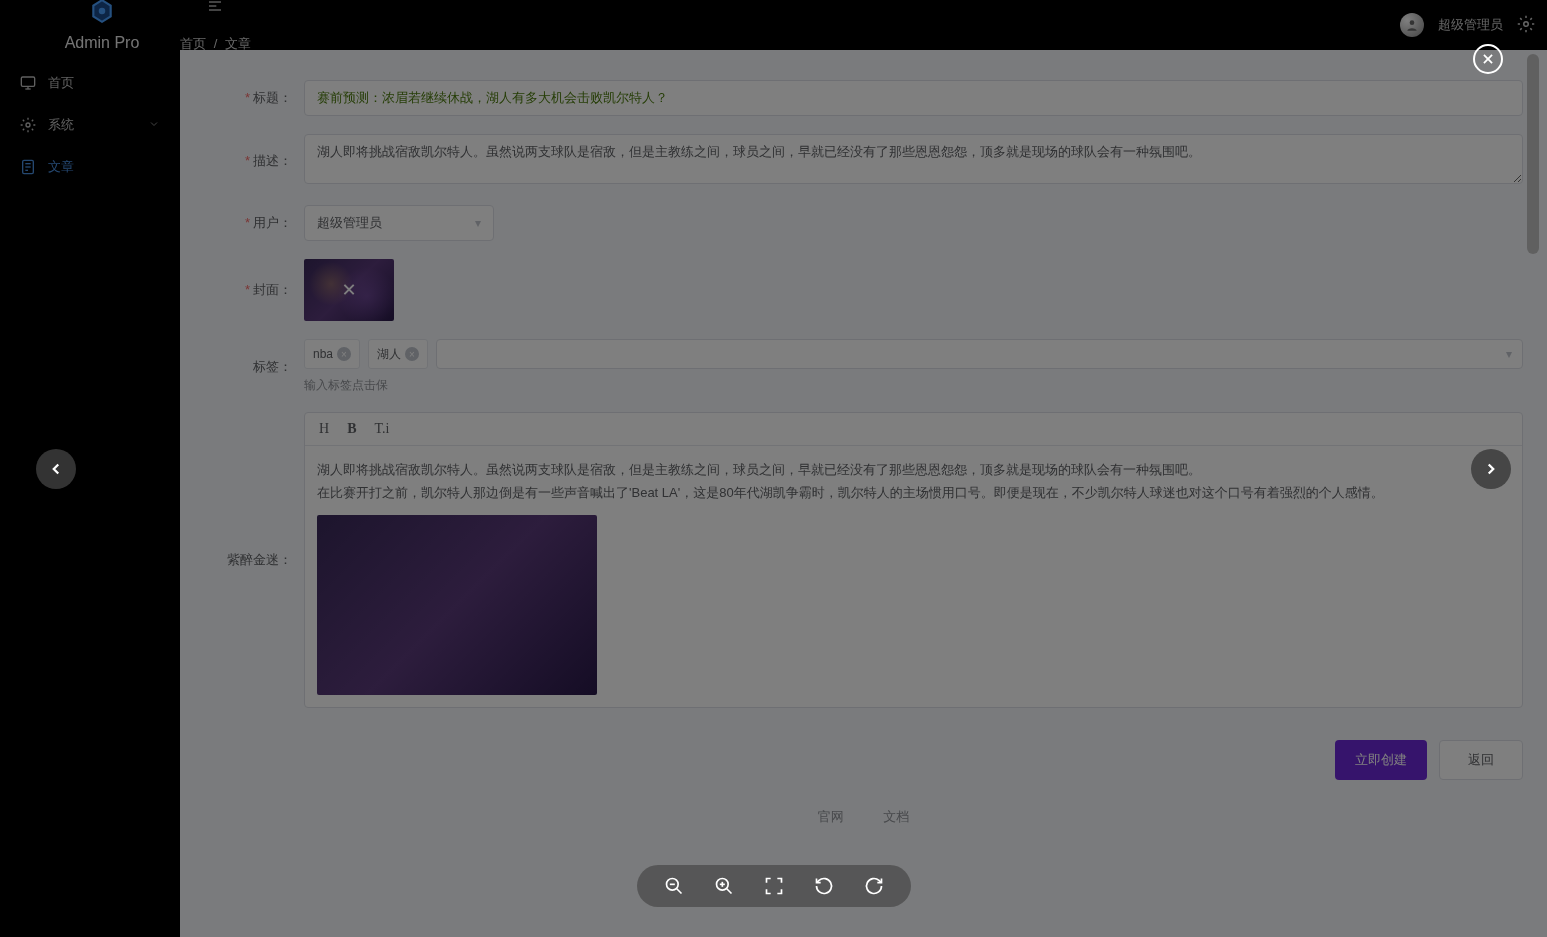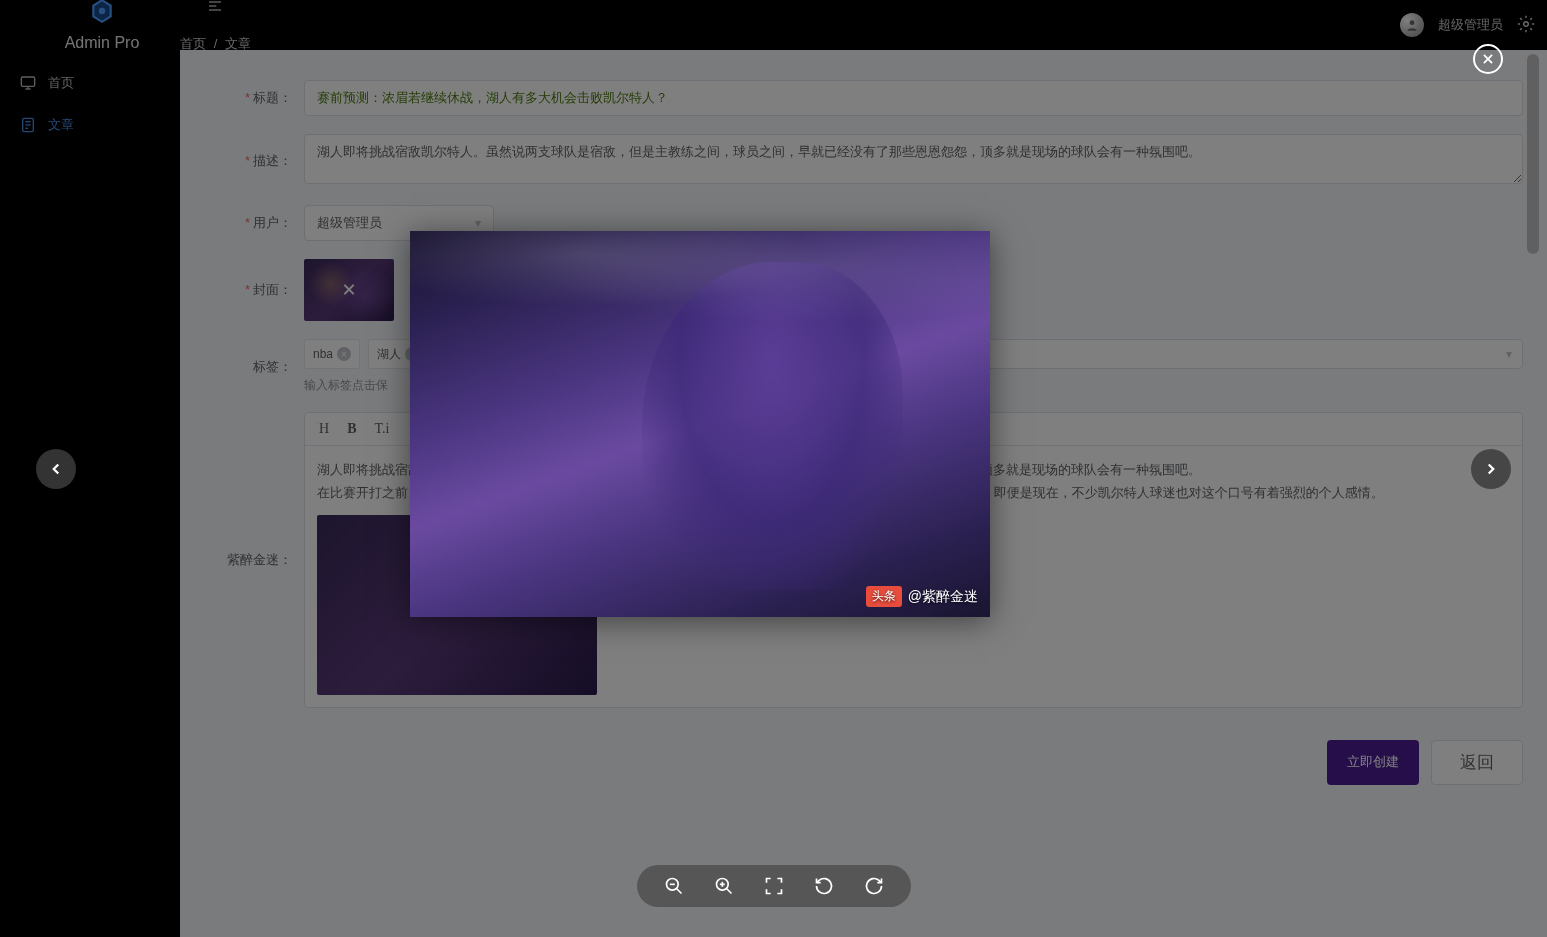--- a/index.html
+++ b/index.html
@@ -45,22 +45,22 @@
 .tag-select-wide { flex: 1; min-width: 300px; height: 30px; border: 1px solid #dcdfe6; border-radius: 4px; display: flex; align-items: center; padding: 0 10px; justify-content: flex-end; background: #fff; }
 .tag-hint { margin-top: 8px; color: #909399; font-size: 12px; }
 
 .editor-box { border: 1px solid #dcdfe6; border-radius: 4px; background: #fff; }
 .editor-toolbar { display: flex; gap: 18px; padding: 8px 14px; border-bottom: 1px solid #e4e7ed; }
 .tool-btn { color: #606266; font-size: 14px; font-family: Georgia, serif; cursor: pointer; }
 .editor-body { padding: 12px; color: #606266; font-size: 13px; line-height: 1.8; min-height: 260px; }
 .editor-body .img-block { width: 280px; height: 180px; margin-top: 10px; background: linear-gradient(135deg, #3a2a5a 0%, #5a3a7a 50%, #2a1a4a 100%); border-radius: 2px; }
 
 .form-actions { display: flex; justify-content: flex-end; gap: 12px; padding: 14px 0 20px; }
-.btn-primary { padding: 4px 20px; background: #4c1d95; color: #fff; border: none; border-radius: 4px; font-size: 13px; cursor: pointer; }
-.btn-default { padding: 10px 28px; background: #fff; color: #606266; border: 1px solid #dcdfe6; border-radius: 4px; font-size: 17px; cursor: pointer; }
+.btn-primary { padding: 4px 20px; background: #6d28d9; color: #fff; border: none; border-radius: 4px; font-size: 13px; cursor: pointer; }
+.btn-default { padding: 10px 28px; background: #fff; color: #606266; border: 1px solid #dcdfe6; border-radius: 4px; font-size: 13px; cursor: pointer; }
 
 .footer-links { text-align: center; padding: 8px 0 20px; color: #909399; font-size: 13px; }
 .footer-links span { margin: 0 18px; cursor: pointer; }
 
 
 .lightbox { position: absolute; inset: 0; z-index: 1000; }
 .lb-mask { position: absolute; inset: 0; background: rgba(0,0,0,0.5); }
 .lb-image { position: absolute; left: 410px; top: 231px; width: 580px; height: 386px; background: linear-gradient(160deg, #1a1530 0%, #2a2050 15%, #4a3580 35%, #6a4aa0 50%, #4a3580 65%, #2a2050 85%, #1a1530 100%); box-shadow: 0 4px 30px rgba(0,0,0,0.5); overflow: hidden; }
 .lb-image::before { content:''; position:absolute; left: 40%; top: 8%; width: 45%; height: 85%; background: radial-gradient(ellipse at 50% 30%, rgba(90,60,150,0.9) 0%, rgba(60,40,120,0.7) 50%, transparent 80%); border-radius: 50% 40% 30% 30%; }
 .lb-image::after { content:''; position:absolute; left:0; top:0; right:0; height:30%; background: radial-gradient(ellipse at 30% 20%, rgba(255,255,255,0.15) 0%, transparent 40%), radial-gradient(ellipse at 70% 30%, rgba(255,255,255,0.1) 0%, transparent 50%); }
@@ -125,20 +125,32 @@
 <div class="sidebar">
   <div class="nav-item">
     <span class="nav-icon">
         <svg width="16" height="16" viewBox="0 0 24 24" fill="none" stroke="currentColor" stroke-width="2">
           <rect x="2" y="3" width="20" height="14" rx="2"></rect>
           <line x1="8" y1="21" x2="16" y2="21"></line>
           <line x1="12" y1="17" x2="12" y2="21"></line>
         </svg>
       </span>
     <span>首页</span>
+  </div>
+  <div class="nav-item">
+    <span class="nav-icon">
+        <svg width="16" height="16" viewBox="0 0 24 24" fill="none" stroke="currentColor" stroke-width="2">
+          <circle cx="12" cy="12" r="3"></circle>
+          <path d="M12 1v3m0 16v3M4.2 4.2l2.1 2.1m11.4 11.4l2.1 2.1M1 12h3m16 0h3M4.2 19.8l2.1-2.1m11.4-11.4l2.1-2.1"></path>
+        </svg>
+      </span>
+    <span>系统</span>
+    <span class="chev"><svg width="12" height="12" viewBox="0 0 24 24" fill="none" stroke="currentColor" stroke-width="2">
+          <polyline points="6 9 12 15 18 9"></polyline>
+        </svg></span>
   </div>
   <div class="nav-item active">
     <span class="nav-icon">
         <svg width="16" height="16" viewBox="0 0 24 24" fill="none" stroke="currentColor" stroke-width="2">
           <rect x="4" y="2" width="16" height="20" rx="2"></rect>
           <line x1="8" y1="7" x2="16" y2="7"></line>
           <line x1="8" y1="12" x2="16" y2="12"></line>
           <line x1="8" y1="17" x2="12" y2="17"></line>
         </svg>
       </span>
@@ -214,36 +226,34 @@
           </div>
         </div>
       </div>
     </div>
 
     <div class="form-actions">
       <button class="btn-primary">立即创建</button>
       <button class="btn-default">返回</button>
     </div>
 
+    <div class="footer-links">
+      <span>官网</span>
+      <span>文档</span>
+    </div>
 
   </div>
   <div class="scrollbar-right">
     <div class="scrollbar-thumb"></div>
   </div>
 </div>
 
 <div class="lightbox">
   <div class="lb-mask"></div>
 
-  <div class="lb-image">
-    <div class="lb-watermark">
-      <span class="badge">头条</span>
-      <span>@紫醉金迷</span>
-    </div>
-  </div>
 
   <div class="lb-close">
     <svg width="14" height="14" viewBox="0 0 24 24" fill="none" stroke="currentColor" stroke-width="3">
         <line x1="5" y1="5" x2="19" y2="19"></line>
         <line x1="19" y1="5" x2="5" y2="19"></line>
       </svg>
   </div>
 
   <div class="lb-nav lb-prev">
     <svg width="18" height="18" viewBox="0 0 24 24" fill="none" stroke="currentColor" stroke-width="3">

